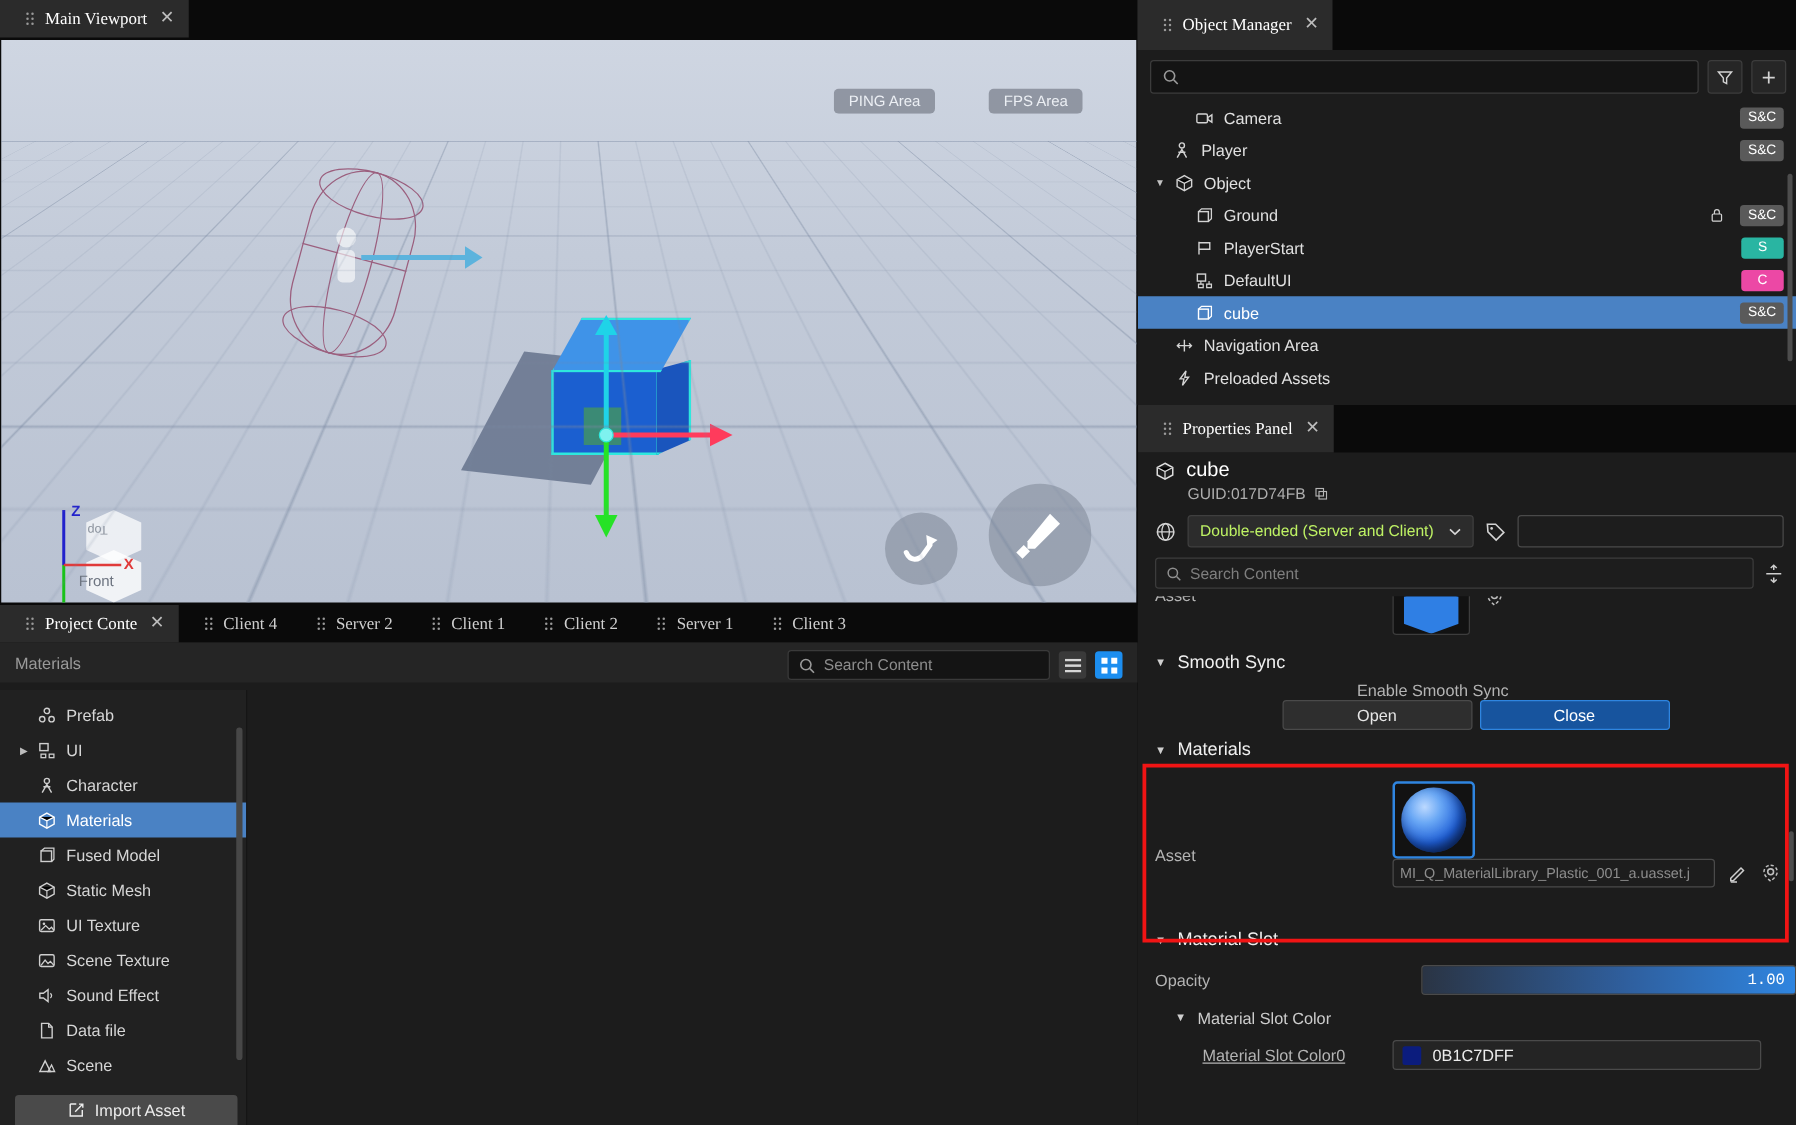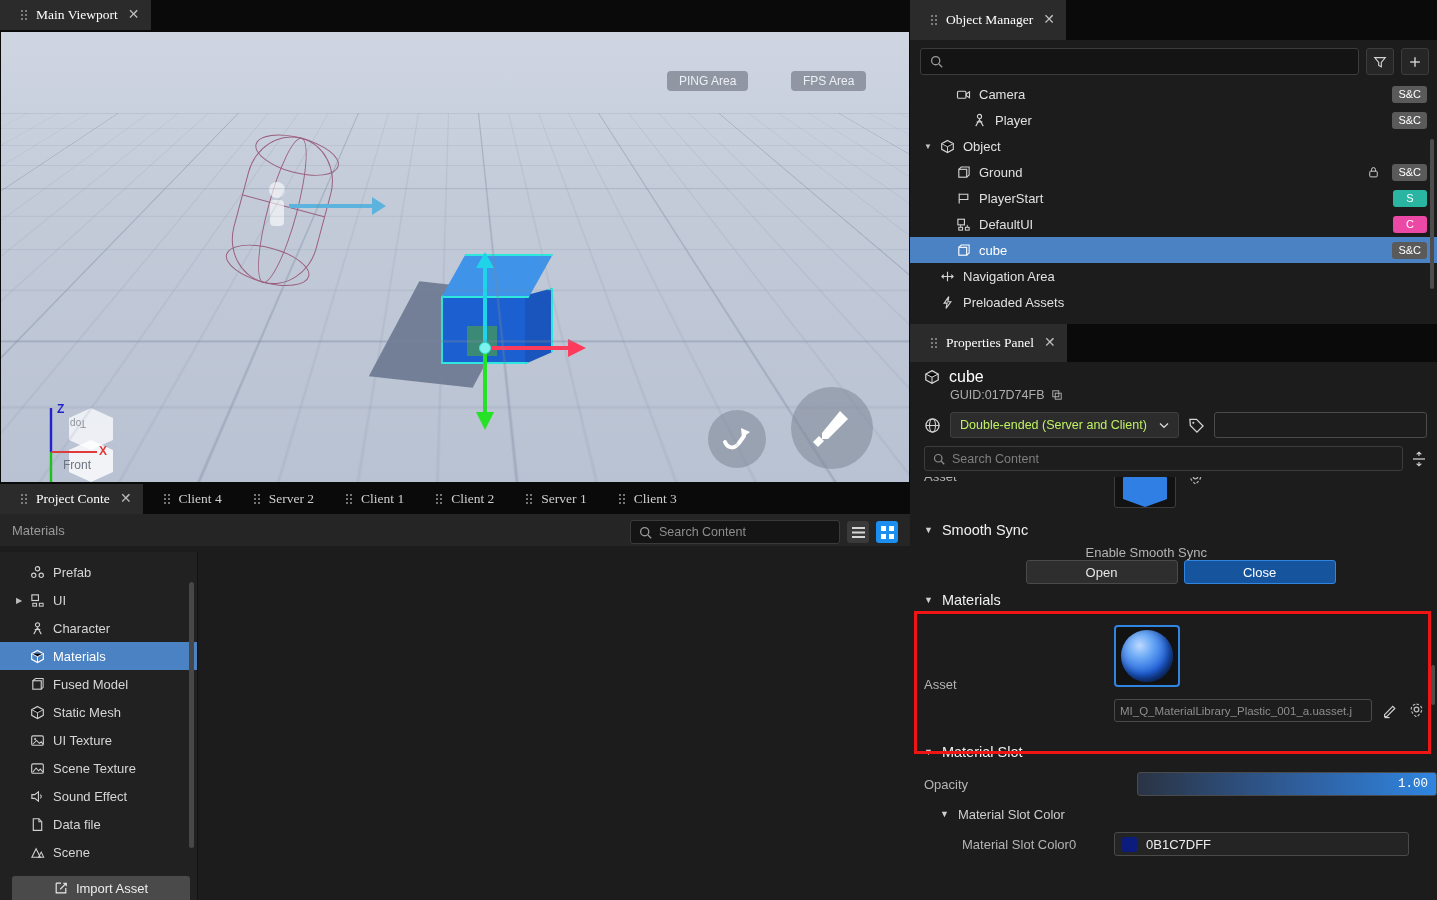--- a/index.html
+++ b/index.html
@@ -600,21 +600,21 @@
       <div class="om-row" style="padding-left:46px">
         <span class="ilabel">
           <svg width="15" height="15" viewBox="0 0 16 16">
               <rect x="1.6" y="4.5" width="9" height="7.5" rx="1.2" stroke="#d3d3d3" stroke-width="1.2" fill="none"></rect>
               <path d="M11 7.5 L14.4 5.2 V11.4 L11 9.2 Z" stroke="#d3d3d3" stroke-width="1.2" fill="none"></path>
             </svg>
           <span>Camera</span>
         </span>
         <span class="badge sc">S&amp;C</span>
       </div>
-      <div class="om-row" style="padding-left:62px">
+      <div class="om-row" style="padding-left:28px">
         <span class="ilabel">
           <svg width="15" height="15" viewBox="0 0 16 16">
               <circle cx="8" cy="3.6" r="2.2" stroke="#d3d3d3" stroke-width="1.2" fill="none"></circle>
               <path d="M4 14 L8 7 L12 14 M5 9.4 H11" stroke="#d3d3d3" stroke-width="1.2" fill="none"></path>
             </svg>
           <span>Player</span>
         </span>
         <span class="badge sc">S&amp;C</span>
       </div>
       <div class="om-row" style="padding-left:30px">
@@ -785,21 +785,21 @@
           <div class="seg active">Close</div>
         </div>
       </div>
 
       <div class="sec-head" style="margin-top:6px;">
         <span class="caret">▼</span>
         <span>Materials</span>
       </div>
       <div class="prop-row" style="height:110px; align-items:flex-start; padding-top:10px;">
         <span class="prop-label" style="margin-top:52px;">Asset</span>
-        <div style="display:flex; flex-direction:column; gap:12px;">
+        <div style="display:flex; flex-direction:column; ">
           <div class="mat-thumb">
               <div class="sphere"></div>
             </div>
           <div style="display:flex; align-items:center; gap:10px;">
             <div class="path-field">MI_Q_MaterialLibrary_Plastic_001_a.uasset.j</div>
             <svg width="16" height="16" viewBox="0 0 16 16">
                 <path d="M2.6 11.6 L10.8 3.4 L12.8 5.4 L4.6 13.6 H2.6 Z" stroke="#cfcfcf" stroke-width="1.2" fill="none"></path>
                 <line x1="2.6" y1="14.6" x2="7.6" y2="14.6" stroke="#cfcfcf" stroke-width="1.2"></line>
               </svg>
             <svg width="17" height="17" viewBox="0 0 16 16">
@@ -818,21 +818,21 @@
         <span class="prop-label">Opacity</span>
         <div class="slider">
           <span>1.00</span>
         </div>
       </div>
       <div class="sec-head" style="height:26px; padding-left:30px; font-size:13px; color:#cdcdcd;">
         <span class="caret">▼</span>
         <span>Material Slot Color</span>
       </div>
       <div class="prop-row" style="height:34px; padding-left:14px;">
-        <span class="prop-label" style="padding-left:38px; width:190px;">Material Slot Color0</span>
+        <span class="prop-label" style="padding-left:38px; width:190px;text-decoration:underline;">Material Slot Color0</span>
         <div class="color-field">
           <span class="swatch" id="colorSwatch" style="background: rgb(11, 28, 125);"></span>
           <span>0B1C7DFF</span>
         </div>
       </div>
       <div class="pp-scrollbar"></div>
     </div>
   </div>
 
   <div class="redbox"></div>

